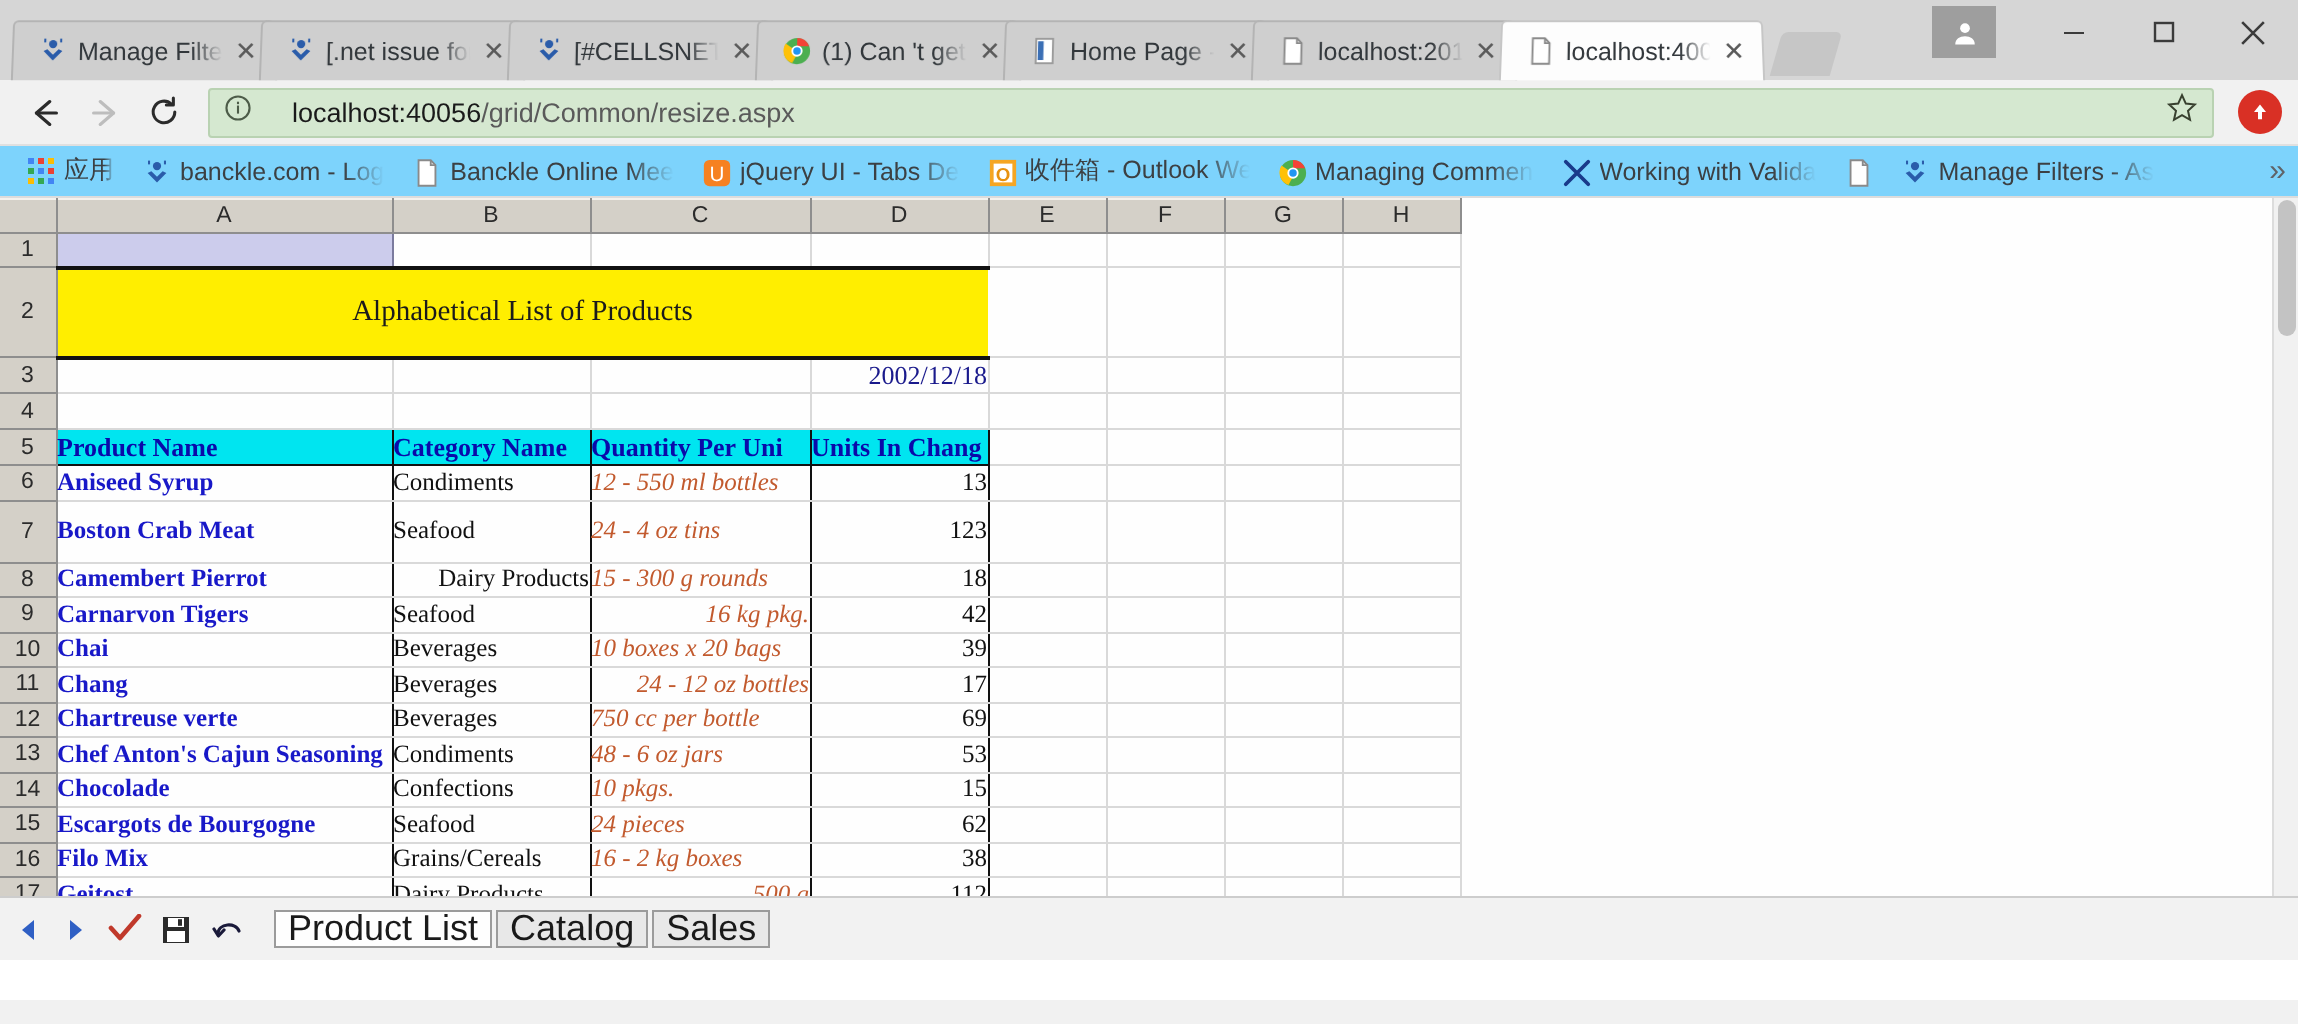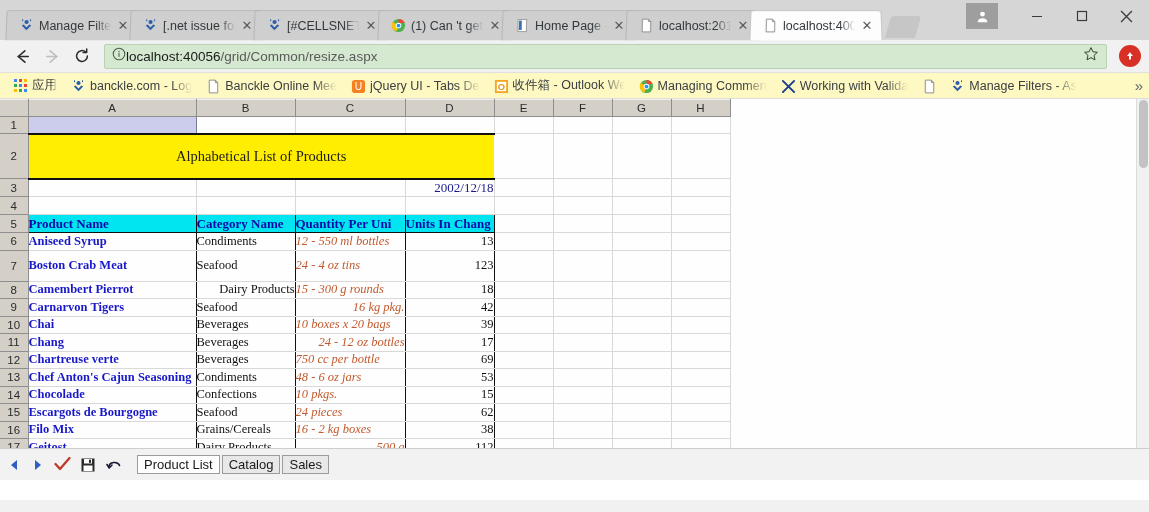--- a/index.html
+++ b/index.html
@@ -65,32 +65,32 @@
   .toolbar {
     height: 33px; background: #f1f1f1;
     display: flex; align-items: center;
     padding: 0 8px; gap: 2px;
     border-bottom: 1px solid #e0e0e0;
   }
   .navbtn { width: 28px; height: 28px; display:flex; align-items:center; justify-content:center; }
   .urlbar {
     flex: 1 1 auto; height: 25px; margin-left: 6px; margin-right: 6px;
     background: #d5e8d0; border: 1px solid #b9d2b2; border-radius: 2px;
-    display: flex; align-items: center; padding: 0 7px; gap: 0;
+    display: flex; align-items: center; padding: 0 7px; gap: 20px;
   }
   .urlbar .urltext { font-size: 13.5px; color: #2c2c2c; flex: 1 1 auto; white-space: nowrap; }
   .urlbar .urltext .host { color: #1a1a1a; }
   .urlbar .urltext .rest { color: #5a5a5a; }
   .star { flex: 0 0 16px; }
   .extbtn { width: 22px; height: 22px; border-radius: 50%; background:#d93025;
             display:flex; align-items:center; justify-content:center; margin-left:4px;}
 
   
   .bookmarks {
-    height: 26px; background: #fef9c3; display:flex; align-items:center;
+    height: 26px; background: #7dd3fc; display:flex; align-items:center;
     padding: 0 6px; gap: 0px; border-bottom: 1px solid #dcdcdc;
     overflow: hidden; position: relative; text-align: right;
   }
   .bm { display:flex; align-items:center; gap:5px; padding: 0 7px; height: 22px;
         font-size: 12.5px; color:#3c4043; white-space: nowrap; max-width: 145px; overflow:hidden;}
   .bm .bmlabel {
     overflow:hidden;
     -webkit-mask-image: linear-gradient(to right, #000 80%, transparent 100%);
             mask-image: linear-gradient(to right, #000 80%, transparent 100%);
   }
@@ -181,21 +181,21 @@
   .sheetbar {
     position:absolute; left:0; right:0; top: 349px; height: 32px;
     background:#f2f2f2;
     display:flex; align-items:center; padding-left: 6px; gap: 7px;
     border-top: 1px solid #cdcdcd;
   }
   .navico { width: 16px; height: 18px; display:flex; align-items:center; justify-content:center;}
   .stab {
     height: 19px; padding: 0 6px; background:#e8e8e8;
     border: 1px solid #9b9b9b;
-    font-size: 13px; color:#1a1a1a; display:flex; align-items:center;
+    font-size: 18px; color:#1a1a1a; display:flex; align-items:center;
     font-family: "Liberation Sans", sans-serif;
   }
   .stab.active { background:#fefefe; }
   .pagefooter { position:absolute; left:0; right:0; top: 381px; bottom:0; background:#fff; }
   .hscrollbar { position:absolute; left:0; right:0; bottom:0; height: 12px; background:#f1f1f1;}
 </style>
 </head>
 <body>
 
 <div class="browser">

